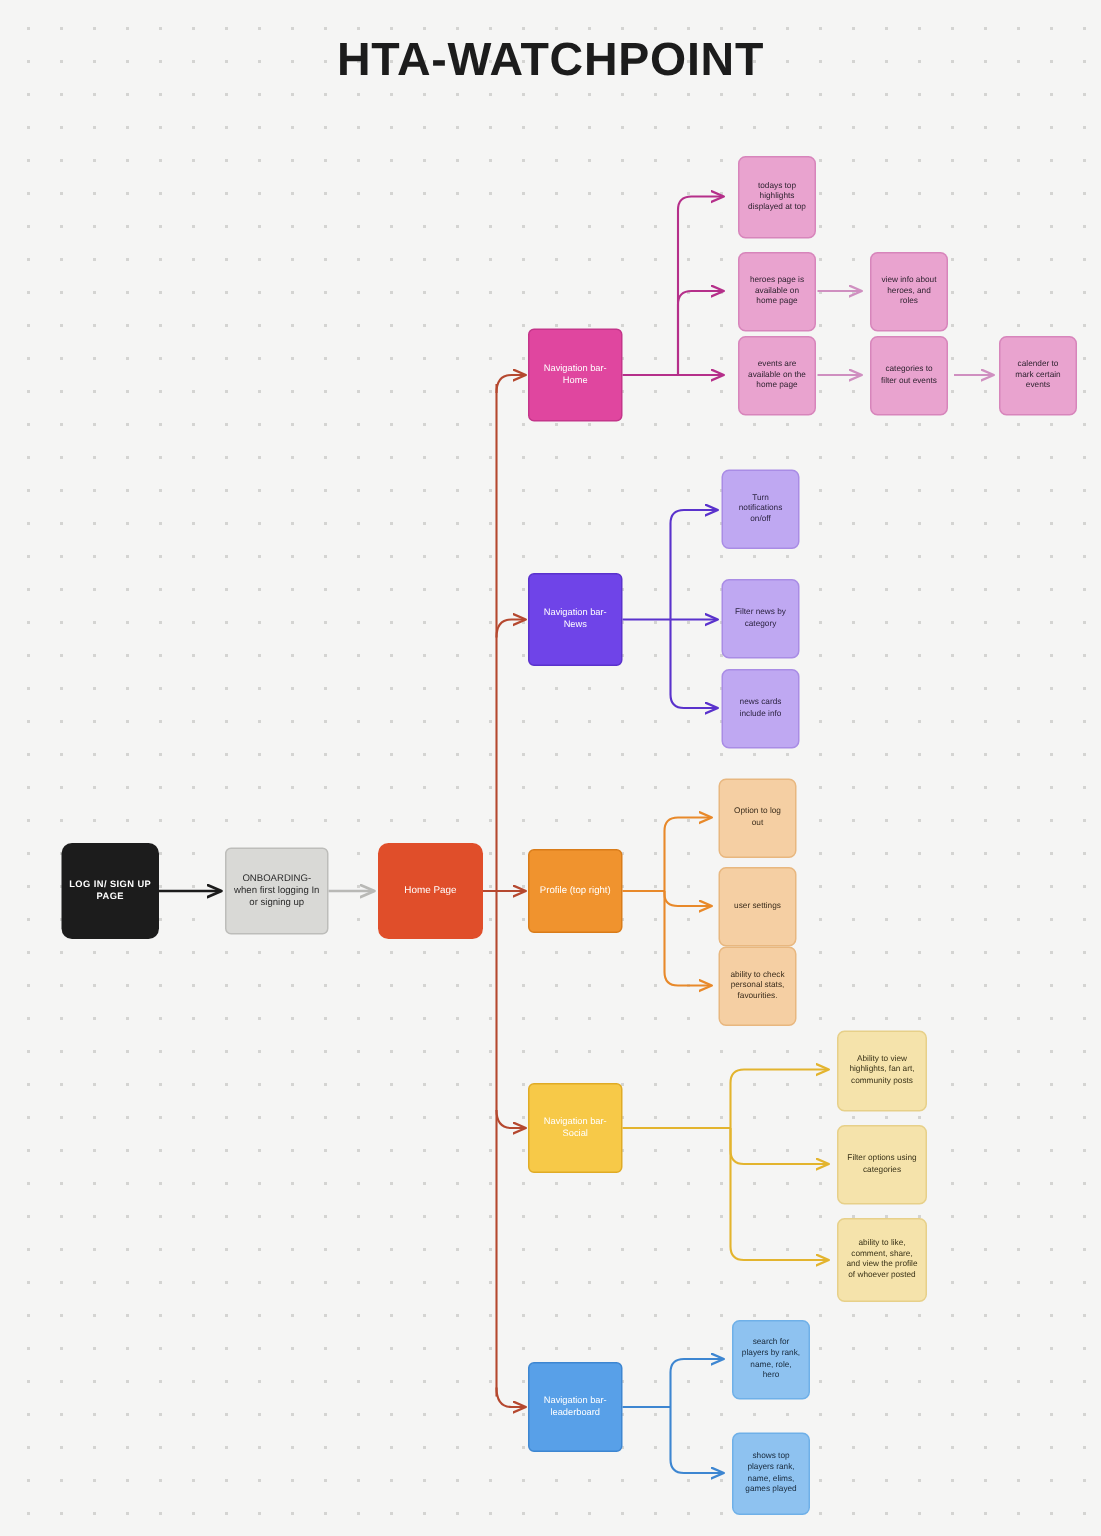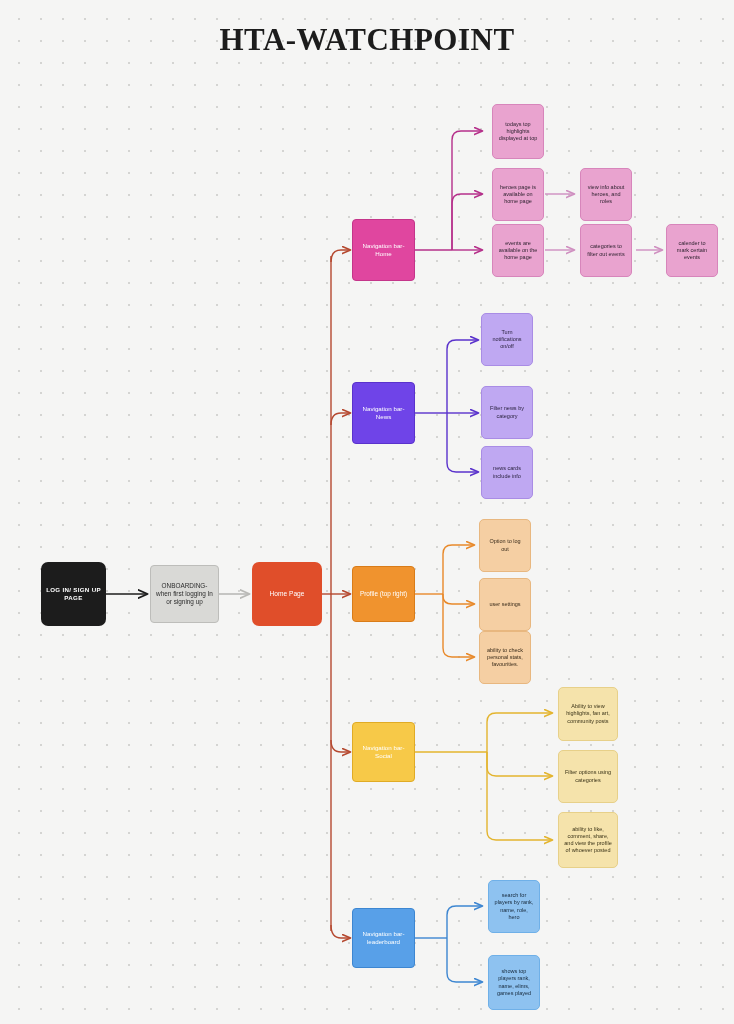--- a/index.html
+++ b/index.html
@@ -25,21 +25,21 @@
   #title {
     position: absolute;
     top: 22px;
     left: 0;
     width: 734px;
     text-align: center;
     font-size: 31px;
     font-weight: bold;
     letter-spacing: 0.5px;
     color: #1c1c1c;
-    font-family: Liberation Serif, serif;
+    font-family: Liberation Sans, sans-serif;
   }
 
   svg.edges {
     position: absolute;
     top: 0; left: 0;
     width: 734px;
     height: 1024px;
     pointer-events: none;
   }
 

